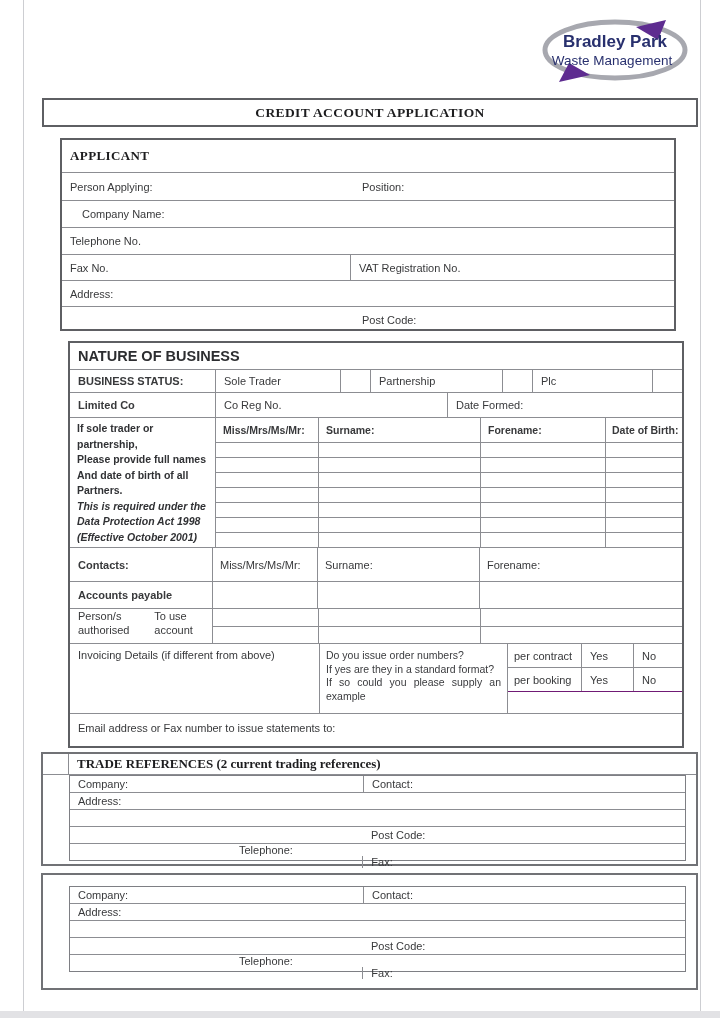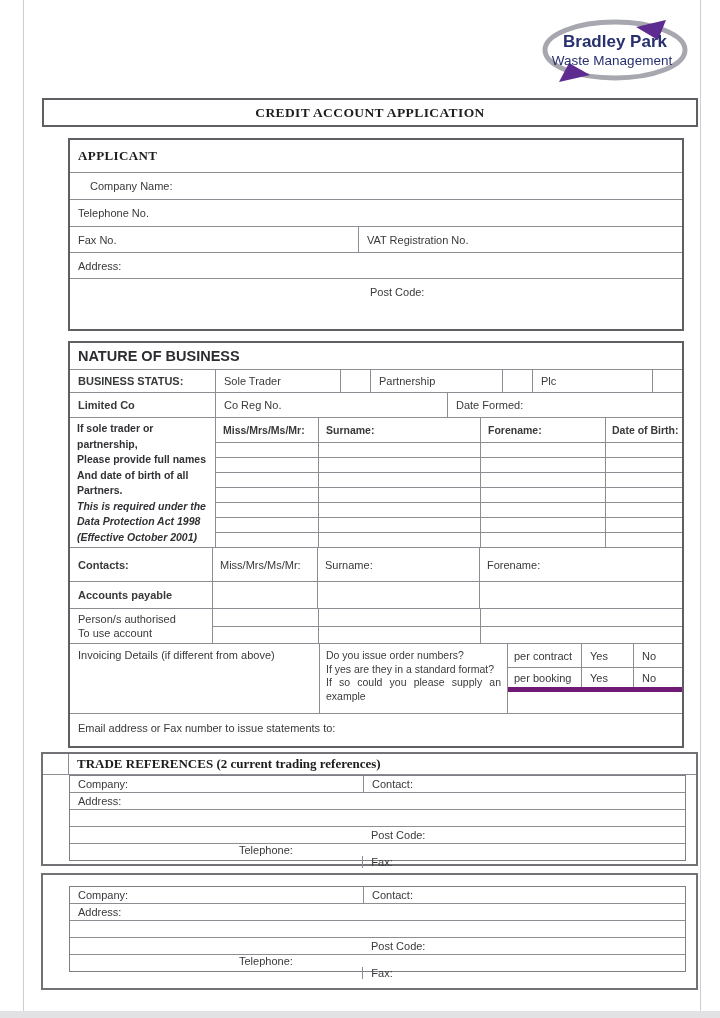--- a/index.html
+++ b/index.html
@@ -44,23 +44,27 @@
       <polygon points="51,59 20,66 30,47" fill="#5e2c90"></polygon>
       <text x="76" y="31" text-anchor="middle" font-size="17" font-weight="bold" font-family="Liberation Sans, sans-serif" fill="#28306e">Bradley Park</text>
       <text x="73" y="49" text-anchor="middle" font-size="13.5" font-family="Liberation Sans, sans-serif" fill="#28306e">Waste Management</text>
     </svg>
   </div>
 
   <div class="box" style="left:42px;top:98px;width:656px;height:29px;display:flex;align-items:center;justify-content:center;">
     <span class="serif" style="font-size:13.5px;letter-spacing:.4px;">CREDIT ACCOUNT APPLICATION</span>
   </div>
 
-  <div class="box" style="left:68px;top:138px;width:616px;height:193px;">
+  <div class="box" style="left:60px;top:138px;width:616px;height:193px;">
     <div class="r" style="height:33px;">
       <span class="serif" style="font-size:13px;padding-left:8px;letter-spacing:.4px;">APPLICANT</span>
+    </div>
+    <div class="r" style="height:28px;">
+      <span style="padding-left:8px;">Person Applying:</span>
+      <span class="float-lb" style="left:300px;">Position:</span>
     </div>
     <div class="r" style="height:27px;">
       <span style="padding-left:20px;">Company Name:</span>
     </div>
     <div class="r" style="height:27px;">
       <span style="padding-left:8px;">Telephone No.</span>
     </div>
     <div class="r" style="height:26px;">
       <div class="c" style="width:288px;">
         <span>Fax No.</span>
@@ -201,21 +205,21 @@
     <div class="r" style="height:27px;font-weight:bold;">
       <div class="c" style="width:142px;">
           <span>Accounts payable</span>
         </div>
       <div class="c bl" style="width:105px;"></div>
       <div class="c bl" style="width:162px;"></div>
       <div class="c bl" style="flex:1;"></div>
     </div>
 
     <div class="r" style="height:35px;align-items:stretch;">
-      <div style="width:142px;display:flex;flex-direction:column;justify-content:center;padding-left:8px;line-height:14px;">
+      <div style="width:142px;display:flex;justify-content:center;padding-left:8px;line-height:14px;">
         <span>Person/s authorised</span>
         <span>To use account</span>
       </div>
       <div class="bl" style="flex:1;display:flex;flex-direction:column;">
         <div style="display:flex;height:18px;border-bottom:1px solid #8c8d92;">
           <div style="width:105px;"></div>
           <div class="bl" style="width:162px;"></div>
           <div class="bl" style="flex:1;"></div>
         </div>
         <div style="display:flex;flex:1;">
@@ -239,21 +243,21 @@
           <div class="c" style="width:73px;padding-left:6px;">
               <span>per contract</span>
             </div>
           <div class="c bl" style="width:52px;">
               <span>Yes</span>
             </div>
           <div class="c bl" style="flex:1;">
               <span>No</span>
             </div>
         </div>
-        <div style="display:flex;height:24px;border-bottom:5px solid #701a75;">
+        <div style="display:flex;height:24px;border-bottom:1px solid #701a75;">
           <div class="c" style="width:73px;padding-left:6px;">
               <span>per booking</span>
             </div>
           <div class="c bl" style="width:52px;">
               <span>Yes</span>
             </div>
           <div class="c bl" style="flex:1;">
               <span>No</span>
             </div>
         </div>

